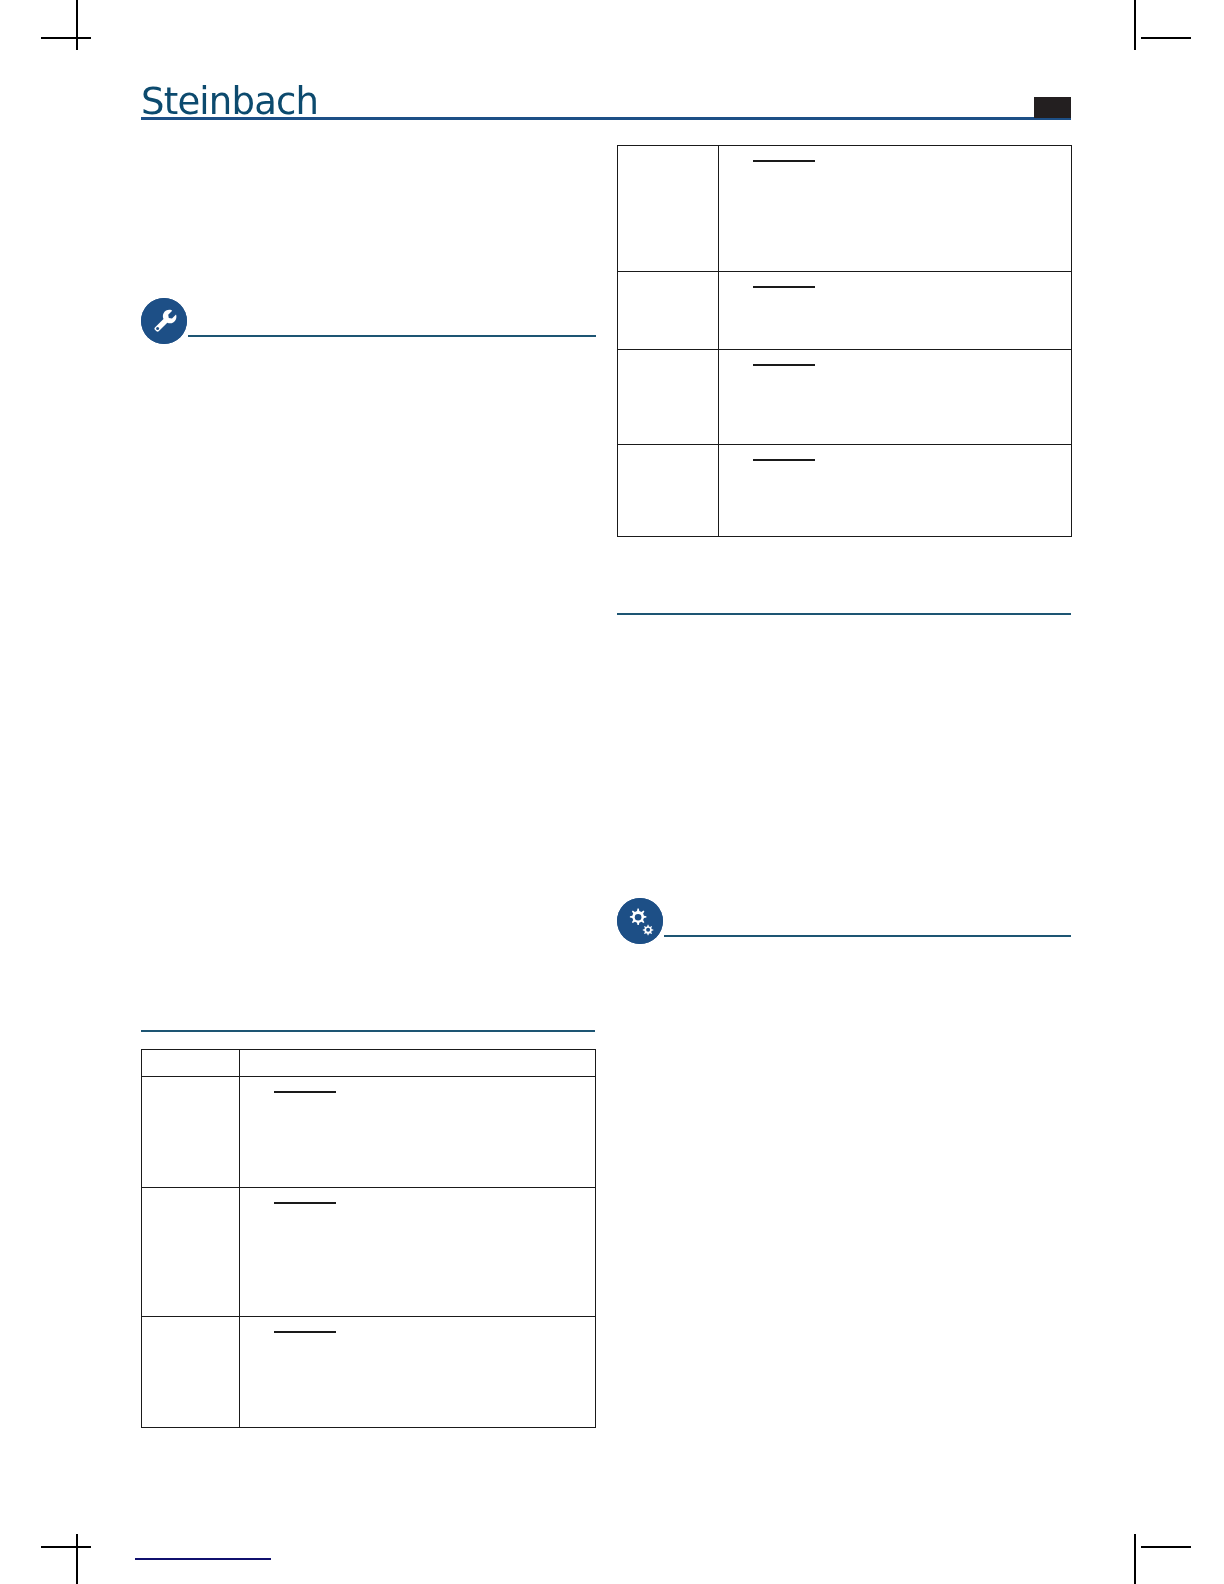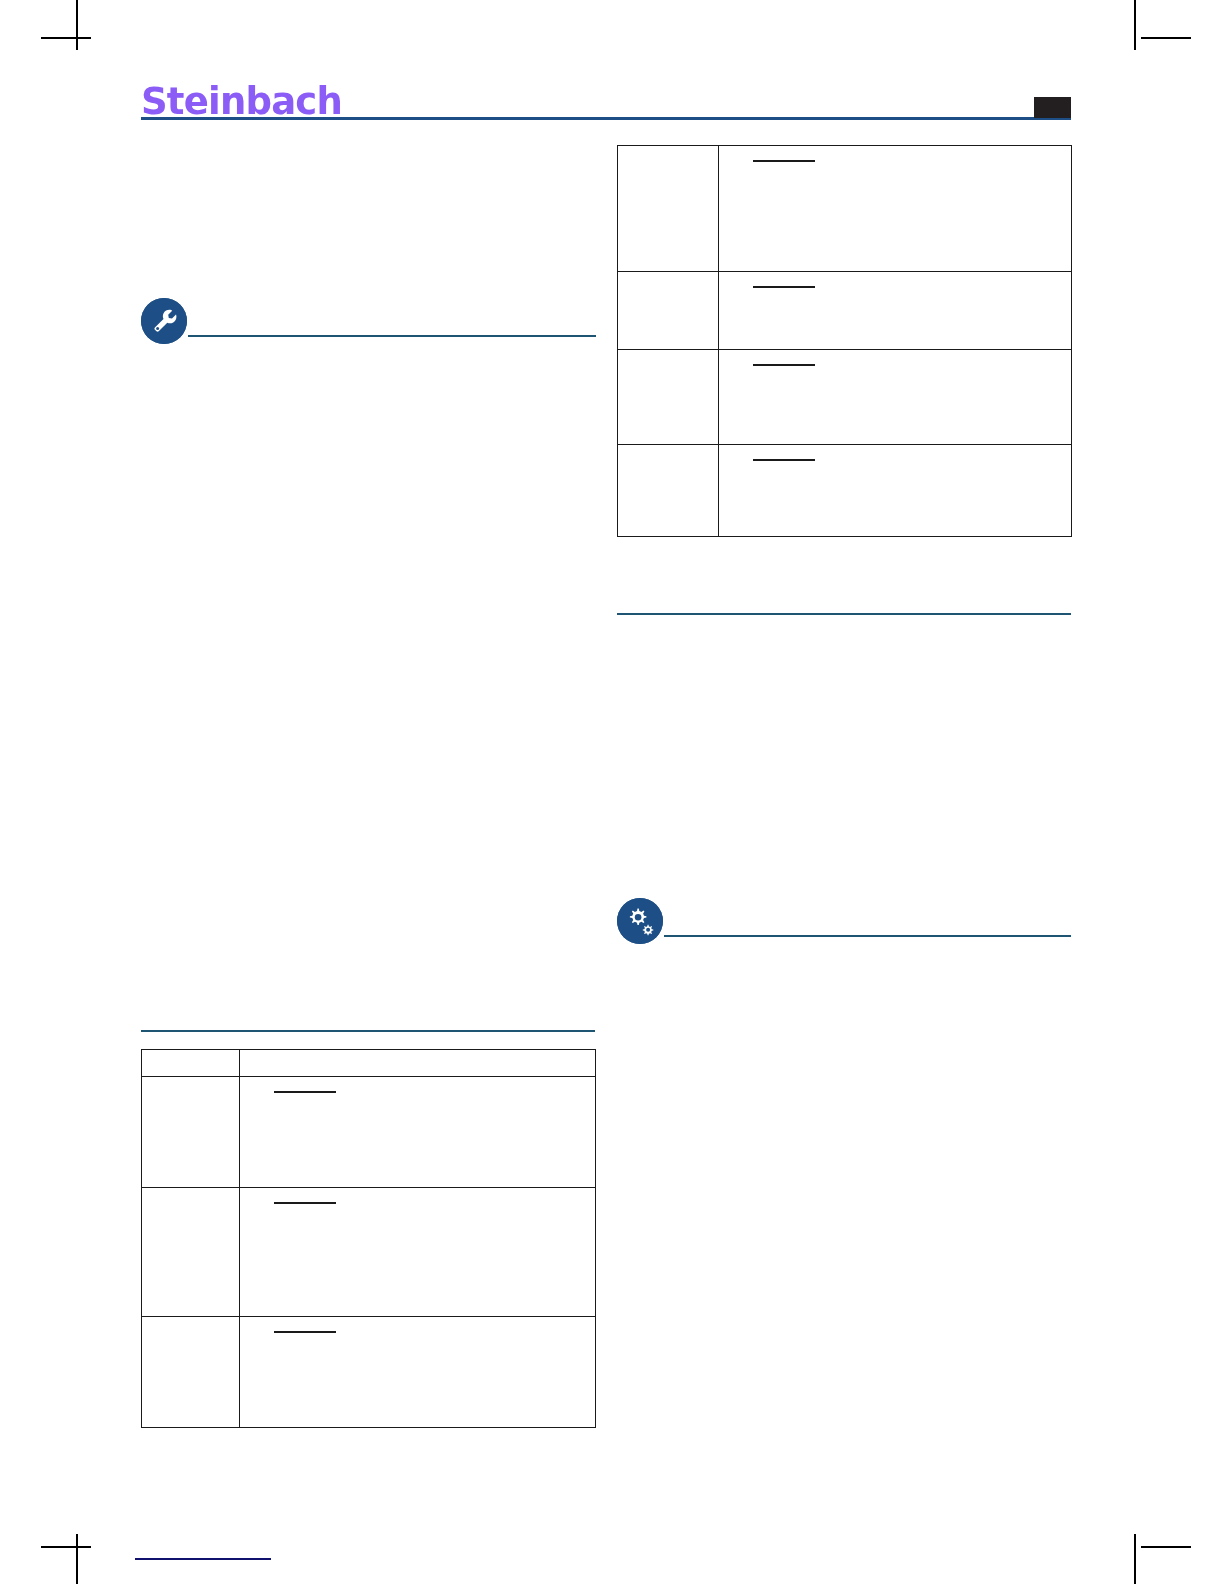--- a/index.html
+++ b/index.html
@@ -25,22 +25,22 @@
   }
   .crop-v { width: 2px; height: 50px; }
   .crop-h { width: 50px; height: 2px; }
 
   
   .brand-logo {
     position: absolute;
     left: 141px;
     top: 80px;
     font-size: 37px;
-    font-weight: bold;
-    color: #8b5cf6;
+    font-weight: normal;
+    color: #0c4a6e;
     letter-spacing: -0.8px;
     font-family: "DejaVu Sans", sans-serif;
   }
   .header-rule {
     position: absolute;
     left: 141px;
     top: 117px;
     width: 930px;
     height: 3px;
     background: #1d4f86;

